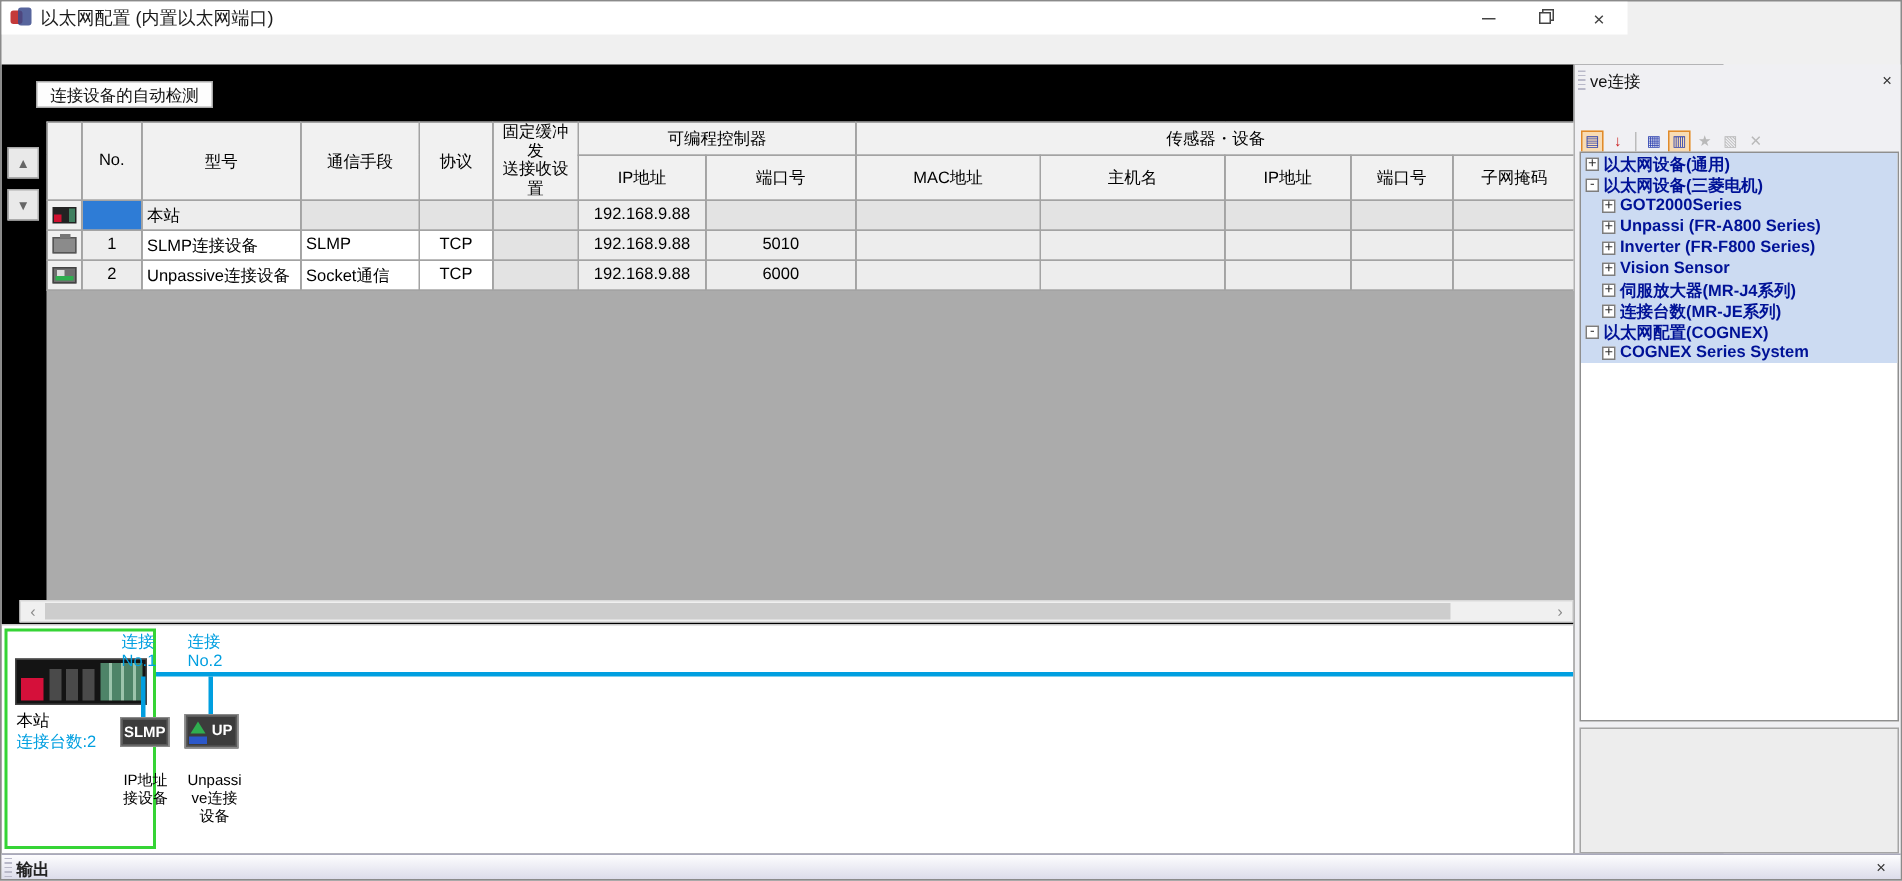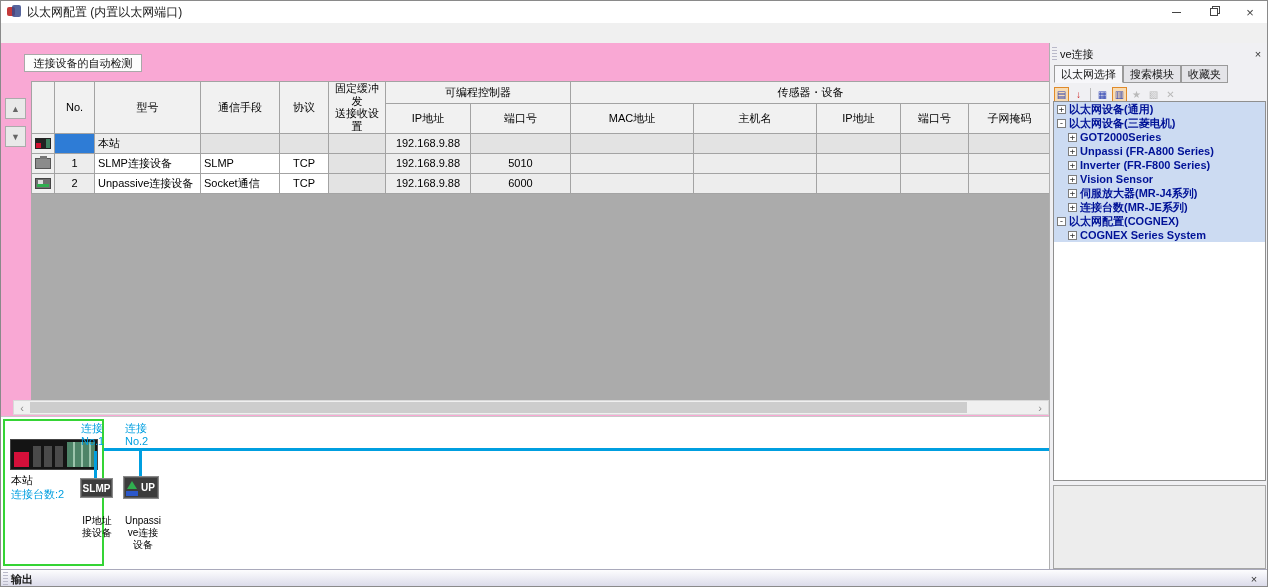--- a/index.html
+++ b/index.html
@@ -1,38 +1,38 @@
 <!DOCTYPE html>
 <html><head>
 <meta charset="utf-8">
 <style>
   html,body{margin:0;padding:0;background:#d4d4d4;}
   *{box-sizing:border-box;font-family:"Liberation Sans","DejaVu Sans",sans-serif;}
   #window{position:relative;width:1268px;height:587px;background:#f0f0f0;border:1px solid #8a8a8a;overflow:hidden;}
 
   
-  #titlebar{position:absolute;left:0;top:0;width:1268px;height:22px;background:#ffffff;display:flex;align-items:center;}
+  #titlebar{position:absolute;left:0;top:0;width:1084px;height:22px;background:#ffffff;display:flex;align-items:center;}
   #app-icon{position:absolute;left:6px;top:4px;width:14px;height:14px;}
   #app-icon .a1{position:absolute;left:0;top:2px;width:8px;height:9px;background:#c43a3a;border-radius:2px;}
   #app-icon .a2{position:absolute;left:5px;top:0;width:9px;height:12px;background:#3a4a8c;border-radius:2px;opacity:.85;}
   #title-text{position:absolute;left:26px;top:3px;font-size:12px;color:#1a1a1a;white-space:nowrap;}
   .wctl{position:absolute;top:0;width:34px;height:22px;display:flex;align-items:center;justify-content:center;color:#444;font-size:12px;}
   #btn-min{right:76px;}
   #btn-max{right:38px;}
   #btn-close{right:2px;font-size:13px;}
   .restore-glyph{display:inline-block;width:8px;height:8px;border:1px solid #444;box-shadow:2px -2px 0 -1px #fff,2px -2px 0 0 #444;}
   .min-glyph{display:inline-block;width:9px;height:0;border-top:1px solid #444;}
 
   
   #menubar{position:absolute;left:0;top:22px;width:1268px;height:20px;background:#f4f4f4;border-bottom:1px solid #e2e2e2;display:flex;align-items:center;}
   .grip{width:5px;height:14px;margin:0 3px 0 2px;background:repeating-linear-gradient(#b9b9c9 0 1px,transparent 1px 3px);}
   .menu-item{font-size:11px;color:#111;padding:2px 8px;white-space:nowrap;}
 
   
-  #main{position:absolute;left:0;top:42px;width:1148px;height:526px;background:#f9a8d4;}
+  #main{position:absolute;left:0;top:42px;width:1148px;height:526px;background:#000000;}
   #detect-btn{position:absolute;left:23px;top:11px;width:118px;height:18px;background:#fdfdfd;border:1px solid #a9a9a9;font-size:11px;color:#111;display:flex;align-items:center;justify-content:center;white-space:nowrap;}
   .grid-btn{position:absolute;left:4px;width:21px;height:21px;background:#e9e9e9;border:1px solid #ababab;color:#666;font-size:9px;display:flex;align-items:center;justify-content:center;}
   #grid-up{top:55px;}
   #grid-down{top:83px;}
   #backdrop{position:absolute;left:30px;top:38px;width:1018px;height:319px;background:#ababab;}
 
   
   #etable{position:absolute;left:30px;top:38px;border-collapse:collapse;table-layout:fixed;font-size:11px;color:#000;}
   #etable th,#etable td{border:1px solid #a3a3a3;padding:0 3px;overflow:hidden;white-space:nowrap;margin-left:19px;}
   #etable th{background:#f1f1f1;font-weight:normal;text-align:center;font-size:11px;}
@@ -277,25 +277,20 @@
 
     </div>
   </div>
 
   <div id="rightpanel">
     <div id="rp-header">
       <span class="grip"></span>
       <span id="rp-title">ve连接</span>
       <span id="rp-close">×</span>
     </div>
-    <div id="rp-tabs">
-      <span class="rp-tab active">以太网选择</span>
-      <span class="rp-tab">搜索模块</span>
-      <span class="rp-tab">收藏夹</span>
-    </div>
     <div id="rp-toolbar">
       <span class="tb-ic active">▤</span>
       <span class="tb-ic red">↓</span>
       <span class="tb-sep"></span>
       <span class="tb-ic">▦</span>
       <span class="tb-ic active">▥</span>
       <span class="tb-ic dis">★</span>
       <span class="tb-ic dis">▧</span>
       <span class="tb-ic dis">✕</span>
     </div>

